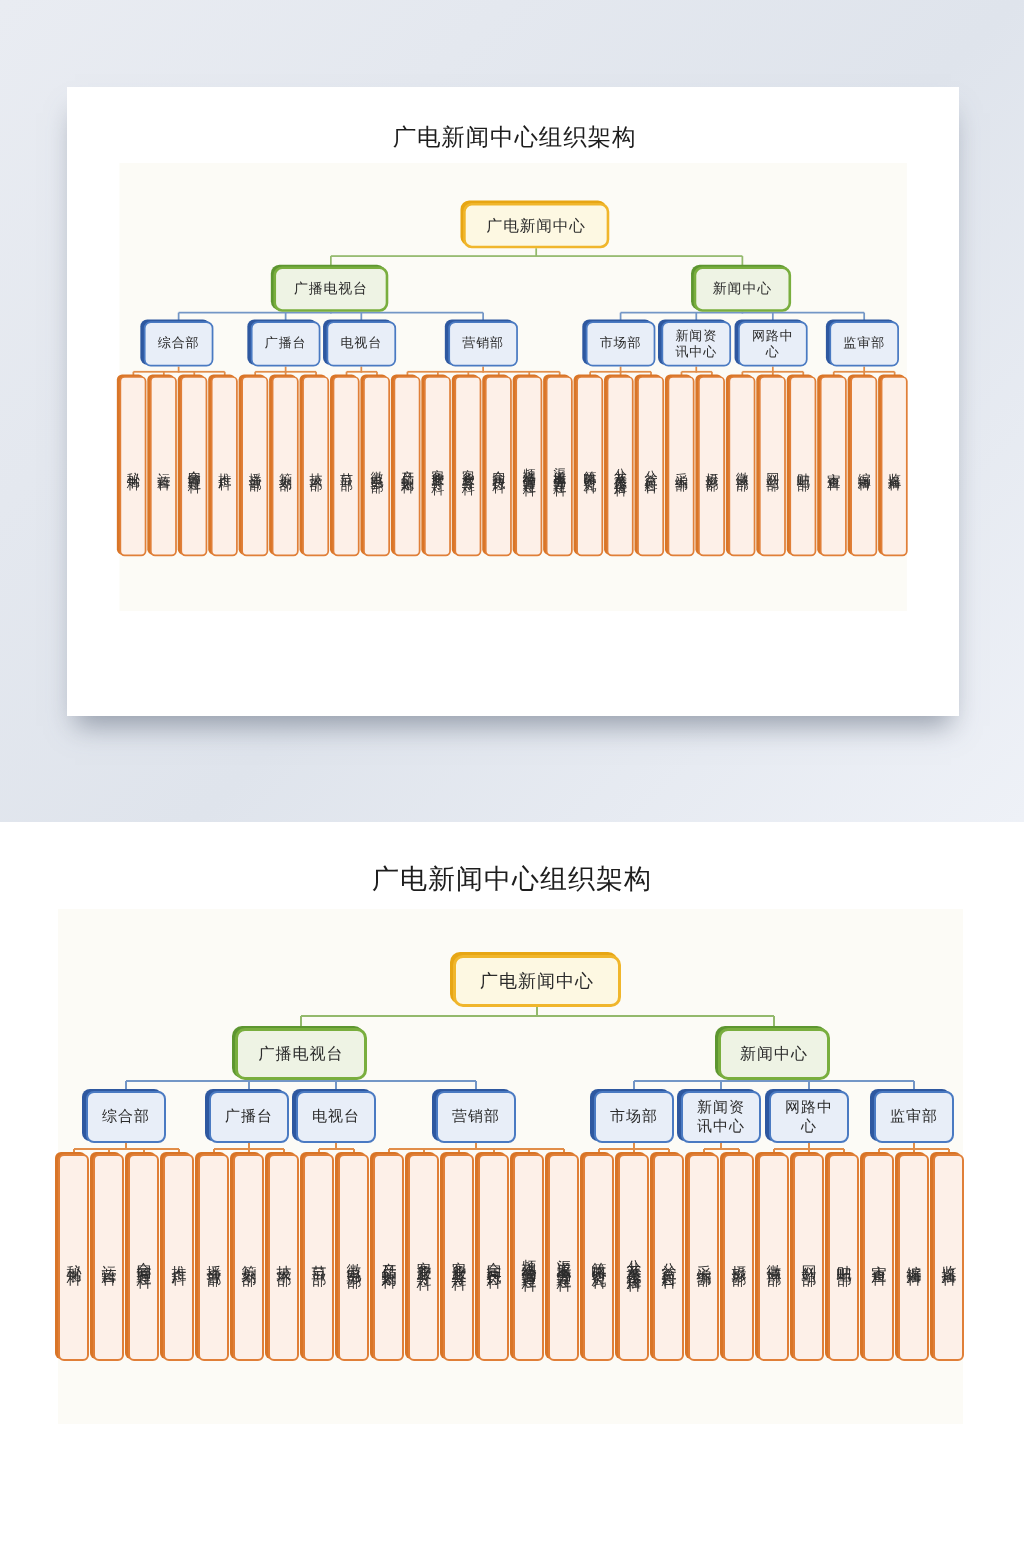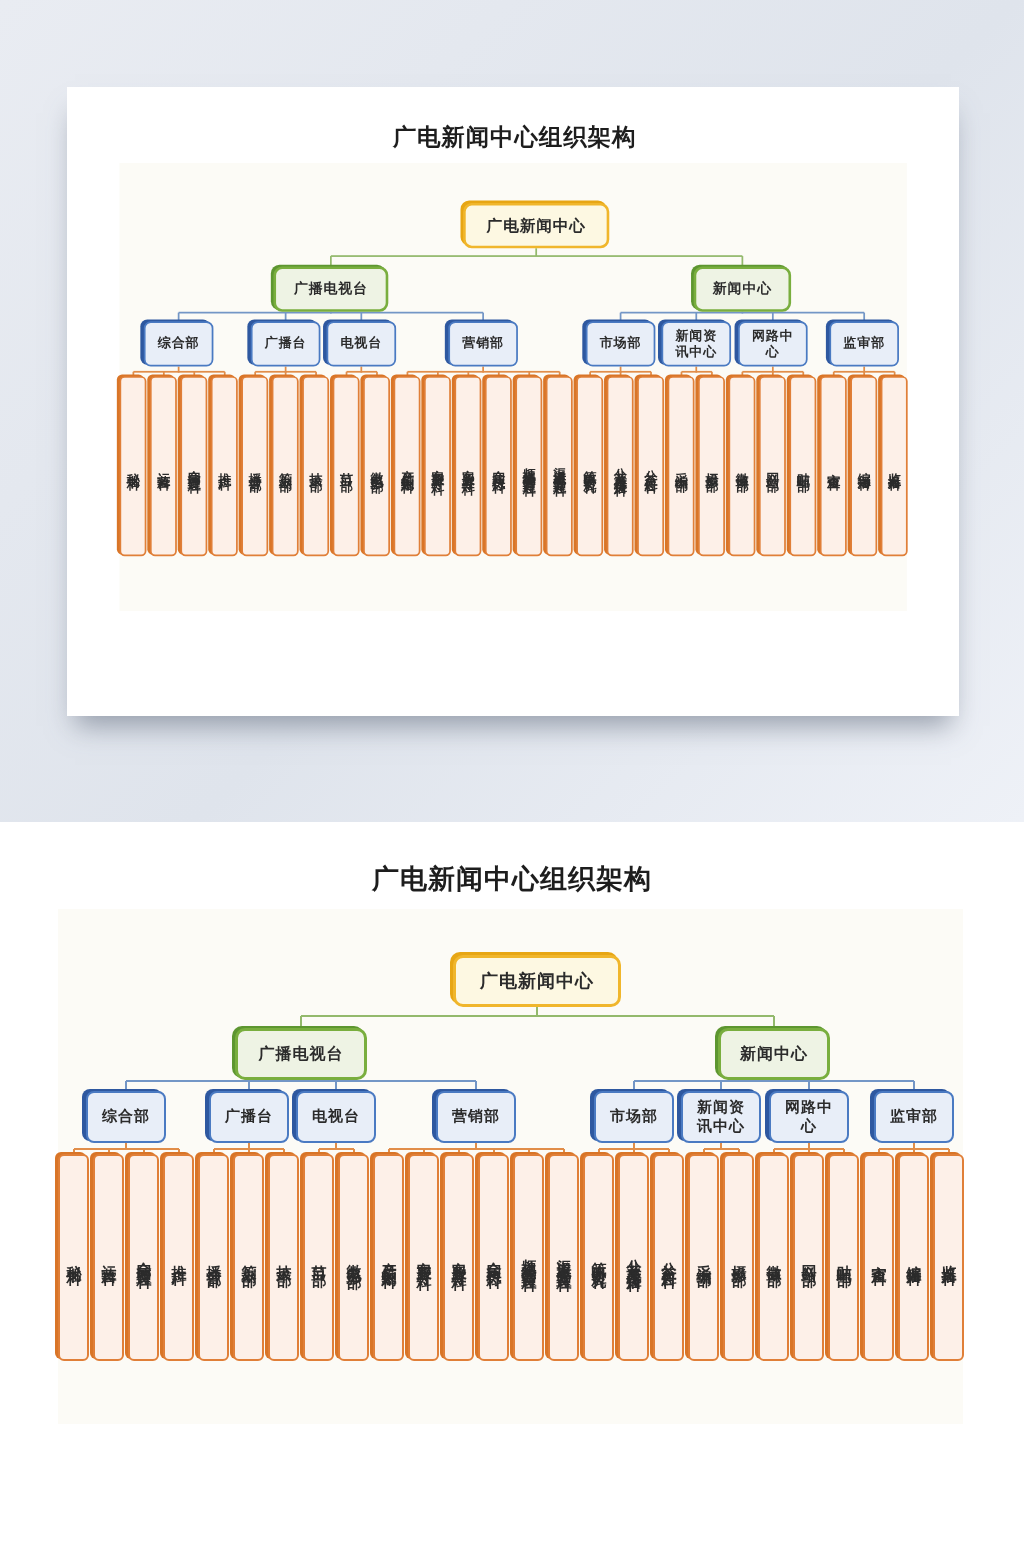--- a/index.html
+++ b/index.html
@@ -1,17 +1,17 @@
 <!DOCTYPE html>
 <html style="--root-fill: #fdf8e2; --root-border: #f0b62c; --root-shadow: #e7a614; --group-fill: #eef3e4; --group-border: #79ae3e; --group-shadow: #5d9630; --dept-fill: #e8eef8; --dept-border: #4a7ac2; --dept-shadow: #2e58a0; --leaf-fill: #fdf0e8; --leaf-border: #e07f38; --leaf-shadow: #d97527; --line-green: #93b96c; --line-blue: #7396c6; --line-orange: #e18d49; --title-color: #1d1d1d; --text-color: #2b2b2b; --bg-top-1: #e9ecf2; --bg-top-2: #dfe4ec; --bg-top-3: #eef1f7; --card-bg: #ffffff; --panel-bg: #fcfbf6;"><head>
 <meta charset="utf-8">
 <style>
   html,body{margin:0;padding:0;}
   body{width:1024px;height:1542px;background:#ffffff;font-family:"Liberation Serif","DejaVu Serif",serif;}
-  .page{position:relative;width:1024px;height:1542px;overflow:hidden;background:#ffffff;font-weight:bold;}
+  .page{position:relative;width:1024px;height:1542px;overflow:hidden;background:#ffffff;}
   .bg-top{position:absolute;left:0;top:0;width:1024px;height:822px;
     background:linear-gradient(135deg,var(--bg-top-1) 0%,var(--bg-top-2) 55%,var(--bg-top-3) 100%);}
   .preview-card{position:absolute;left:67px;top:87px;width:892px;height:629px;background:var(--card-bg);
     box-shadow:0 18px 26px -8px rgba(88,99,116,0.55);}
   .org-chart{position:absolute;width:1024px;height:410px;}
   .chart-small{left:69px;top:203px;transform:scale(0.87);transform-origin:0 0;}
   .chart-large{left:0;top:955px;}
   .chart-panel{position:absolute;left:58px;top:-46px;width:905px;height:515px;background:var(--panel-bg);}
   .chart-title{position:absolute;left:0;top:-94px;width:100%;text-align:center;
     font-size:27px;letter-spacing:1px;color:var(--title-color);}

